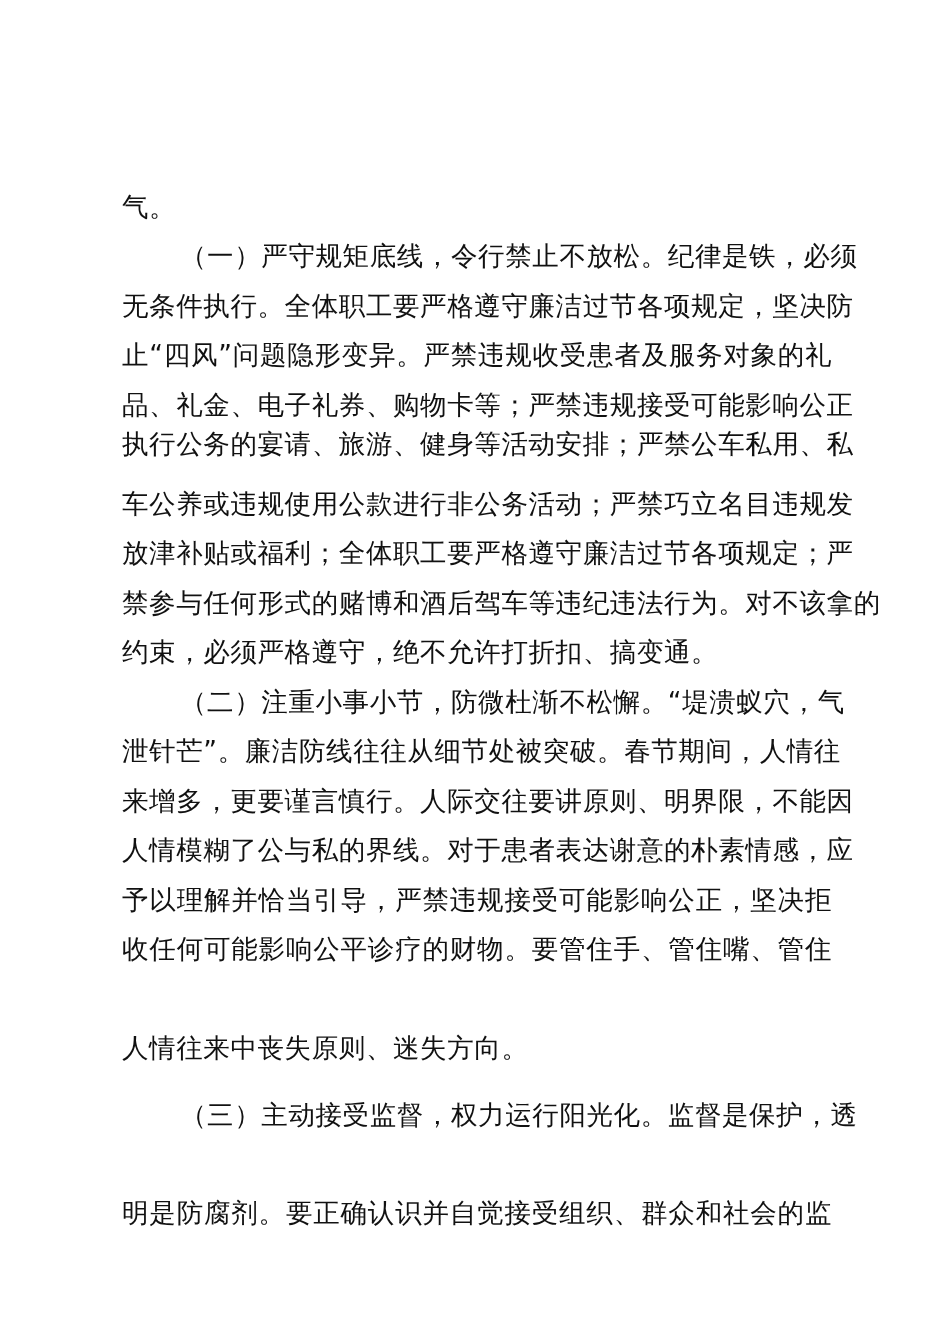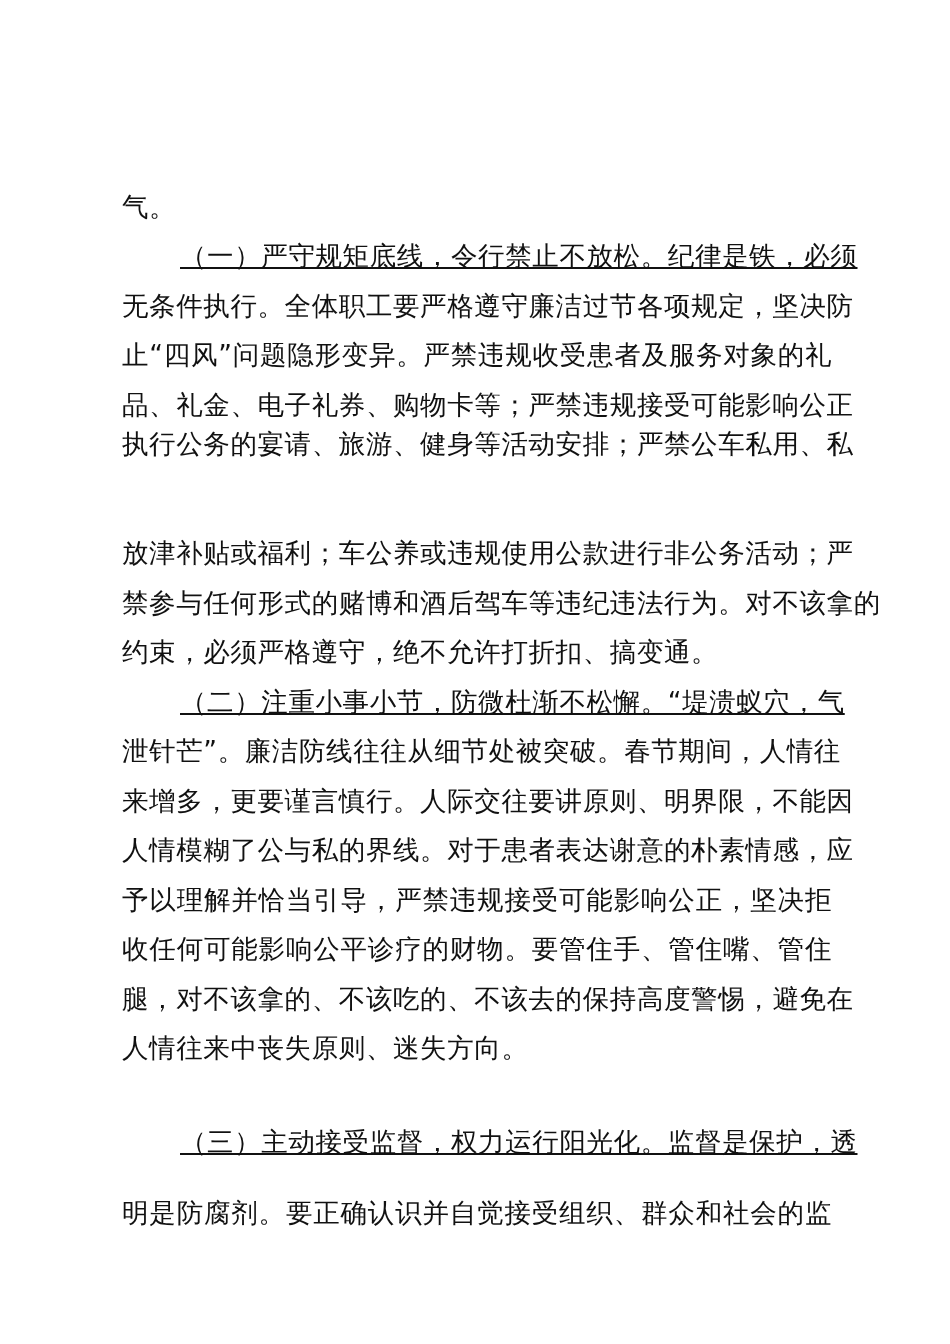--- a/index.html
+++ b/index.html
@@ -3,38 +3,38 @@
   <meta charset="utf-8">
   <style>
     html, body { margin: 0; padding: 0; background: #ffffff; }
     body { width: 950px; height: 1344px; position: relative; overflow: hidden;
            font-family: "DejaVu Sans", "Liberation Sans", sans-serif; color: #111111; }
     .page { position: absolute; left: 0; top: 0; width: 950px; height: 1344px; background: #ffffff; }
     .line { position: absolute; left: 122px; width: 710px; height: 40px;
             font-size: 26.5px; line-height: 40px; white-space: nowrap;
             letter-spacing: 0.6px; text-align: justify; text-align-last: justify; }
     .line.last { text-align-last: left; }
-    .line.indent { left: 180px; width: 652px; text-decoration: underline; }
+    .line.indent { left: 180px; width: 652px; }
   </style>
 </head>
 <body>
 
 <div class="page">
   <div class="line last" style="top:187px">气。</div>
   <div class="line indent" style="top:236px">（一）严守规矩底线，令行禁止不放松。纪律是铁，必须</div>
   <div class="line" style="top:286px">无条件执行。全体职工要严格遵守廉洁过节各项规定，坚决防</div>
   <div class="line" style="top:335px">止“四风”问题隐形变异。严禁违规收受患者及服务对象的礼</div>
   <div class="line" style="top:385px">品、礼金、电子礼券、购物卡等；严禁违规接受可能影响公正</div>
   <div class="line" style="top:424px">执行公务的宴请、旅游、健身等活动安排；严禁公车私用、私</div>
-  <div class="line" style="top:533px">放津补贴或福利；车公养或违规使用公款进行非公务活动；严</div>
+  <div class="line" style="top:484px">车公养或违规使用公款进行非公务活动；严禁巧立名目违规发</div>
+  <div class="line" style="top:533px">放津补贴或福利；全体职工要严格遵守廉洁过节各项规定；严</div>
   <div class="line" style="top:583px">禁参与任何形式的赌博和酒后驾车等违纪违法行为。对不该拿的</div>
   <div class="line last" style="top:632px">约束，必须严格遵守，绝不允许打折扣、搞变通。</div>
   <div class="line indent" style="top:682px">（二）注重小事小节，防微杜渐不松懈。“堤溃蚁穴，气</div>
   <div class="line" style="top:731px">泄针芒”。廉洁防线往往从细节处被突破。春节期间，人情往</div>
   <div class="line" style="top:830px">人情模糊了公与私的界线。对于患者表达谢意的朴素情感，应</div>
   <div class="line" style="top:781px">来增多，更要谨言慎行。人际交往要讲原则、明界限，不能因</div>
   <div class="line" style="top:880px">予以理解并恰当引导，严禁违规接受可能影响公正，坚决拒</div>
   <div class="line" style="top:929px">收任何可能影响公平诊疗的财物。要管住手、管住嘴、管住</div>
-  <div class="line" style="top:979px">腿，对不该拿的、不该吃的、不该去的保持高度警惕，避免在</div>
   <div class="line last" style="top:1028px">人情往来中丧失原则、迷失方向。</div>
-  <div class="line indent" style="top:1122px">（三）主动接受监督，权力运行阳光化。监督是保护，透</div>
+  <div class="line indent" style="top:1095px">（三）主动接受监督，权力运行阳光化。监督是保护，透</div>
   <div class="line" style="top:1193px">明是防腐剂。要正确认识并自觉接受组织、群众和社会的监</div>
 </div>
 
 </body></html>

